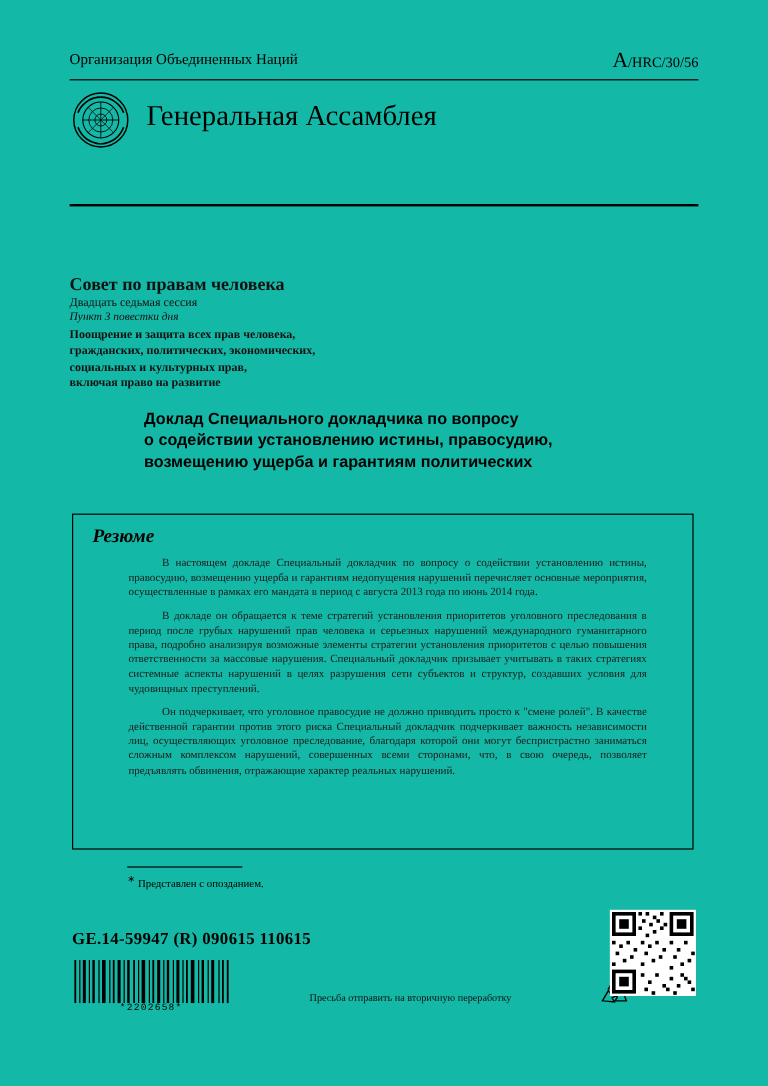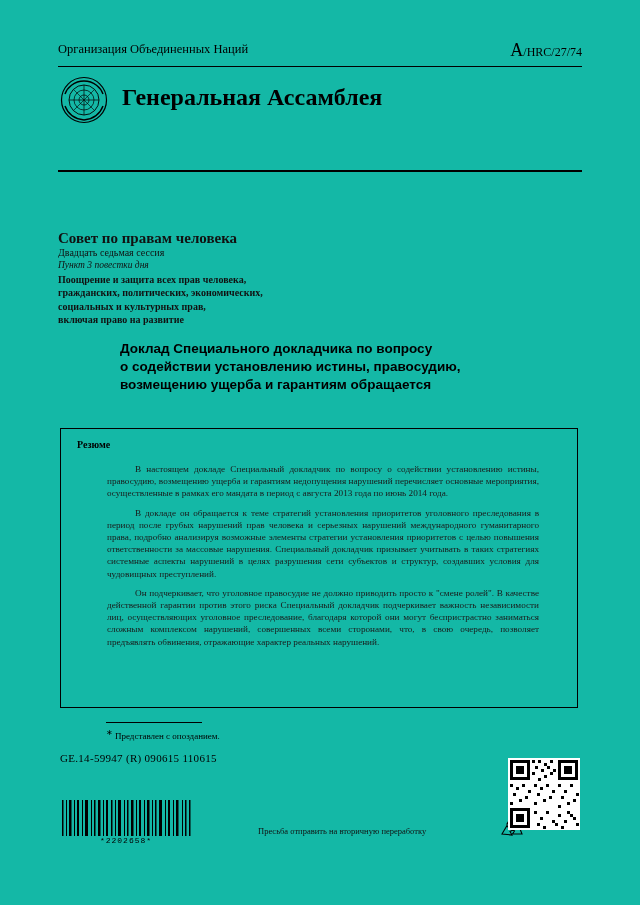--- a/index.html
+++ b/index.html
@@ -66,21 +66,21 @@
     left: 2px;
     top: 10px;
     width: 48px;
     height: 48px;
   }
   .ga-title {
     position: absolute;
     left: 64px;
     top: 18px;
     font-size: 24px;
-    font-weight: bold;
+    font-weight: normal;
     letter-spacing: 0px;
   }
   .distr {
     position: absolute;
     left: 362px;
     top: 16px;
     font-size: 10.5px;
     line-height: 14px;
   }
   .hdr-rule2 {
@@ -130,21 +130,22 @@
     top: 388px;
     width: 518px;
     height: 280px;
     border: 1px solid #000;
     box-sizing: border-box;
   }
   .summary-label {
     position: absolute;
     left: 16px;
     top: 10px;
-    font-size: 10px;
+    font-size: 16px;
+    font-style: italic;
     font-weight: bold;
   }
   .summary-body {
     position: absolute;
     left: 46px;
     top: 34px;
     width: 432px;
     font-size: 9.2px;
     line-height: 12.2px;
     text-align: justify;
@@ -168,23 +169,24 @@
     left: 48px;
     top: 688px;
     font-size: 9px;
   }
   .footnote sup { font-size: 8px; }
 
   
   .doc-code {
     position: absolute;
     left: 2px;
-    top: 712px;
-    font-size: 11px;
+    top: 736px;
+    font-size: 14px;
     letter-spacing: 0.3px;
+    font-weight: bold;
   }
 
   
   .barcode {
     position: absolute;
     left: 2px;
     top: 760px;
     width: 132px;
     height: 36px;
   }
@@ -223,21 +225,21 @@
 </style>
 </head>
 <body>
 
 <div class="page">
   <div class="sheet">
 
     <div class="hdr-top">
       <div class="org-name">Организация Объединенных Наций</div>
       <div class="symbol">
-        <span class="big">A</span><span>/HRC/27/74</span>
+        <span class="big">A</span><span>/HRC/30/56</span>
       </div>
       <div class="hdr-rule"></div>
     </div>
 
     <div class="hdr-body">
       <div class="un-emblem">
         <svg viewBox="0 0 48 48" width="48" height="48">
           <circle cx="24" cy="24" r="22.5" fill="none" stroke="#000" stroke-width="1.2"></circle>
           <circle cx="24" cy="24" r="15" fill="none" stroke="#000" stroke-width="0.9"></circle>
           <circle cx="24" cy="24" r="10" fill="none" stroke="#000" stroke-width="0.7"></circle>
@@ -262,21 +264,21 @@
       <div class="l3">Пункт 3 повестки дня</div>
       <div class="l4">Поощрение и защита всех прав человека,</div>
       <div class="l4">гражданских, политических, экономических,</div>
       <div class="l4">социальных и культурных прав,</div>
       <div class="l4">включая право на развитие</div>
     </div>
 
     <div class="report-title">
       <div>Доклад Специального докладчика по вопросу</div>
       <div>о содействии установлению истины, правосудию,</div>
-      <div>возмещению ущерба и гарантиям обращается</div>
+      <div>возмещению ущерба и гарантиям политических</div>
     </div>
 
     <div class="summary-box">
       <div class="summary-label">Резюме</div>
       <div class="summary-body">
         <p>В настоящем докладе Специальный докладчик по вопросу о содействии установлению истины, правосудию, возмещению ущерба и гарантиям недопущения нарушений перечисляет основные мероприятия, осуществленные в рамках его мандата в период с августа 2013 года по июнь 2014 года.</p>
         <p>В докладе он обращается к теме стратегий установления приоритетов уголовного преследования в период после грубых нарушений прав человека и серьезных нарушений международного гуманитарного права, подробно анализируя возможные элементы стратегии установления приоритетов с целью повышения ответственности за массовые нарушения. Специальный докладчик призывает учитывать в таких стратегиях системные аспекты нарушений в целях разрушения сети субъектов и структур, создавших условия для чудовищных преступлений.</p>
         <p>Он подчеркивает, что уголовное правосудие не должно приводить просто к "смене ролей". В качестве действенной гарантии против этого риска Специальный докладчик подчеркивает важность независимости лиц, осуществляющих уголовное преследование, благодаря которой они могут беспристрастно заниматься сложным комплексом нарушений, совершенных всеми сторонами, что, в свою очередь, позволяет предъявлять обвинения, отражающие характер реальных нарушений.</p>
       </div>
     </div>

